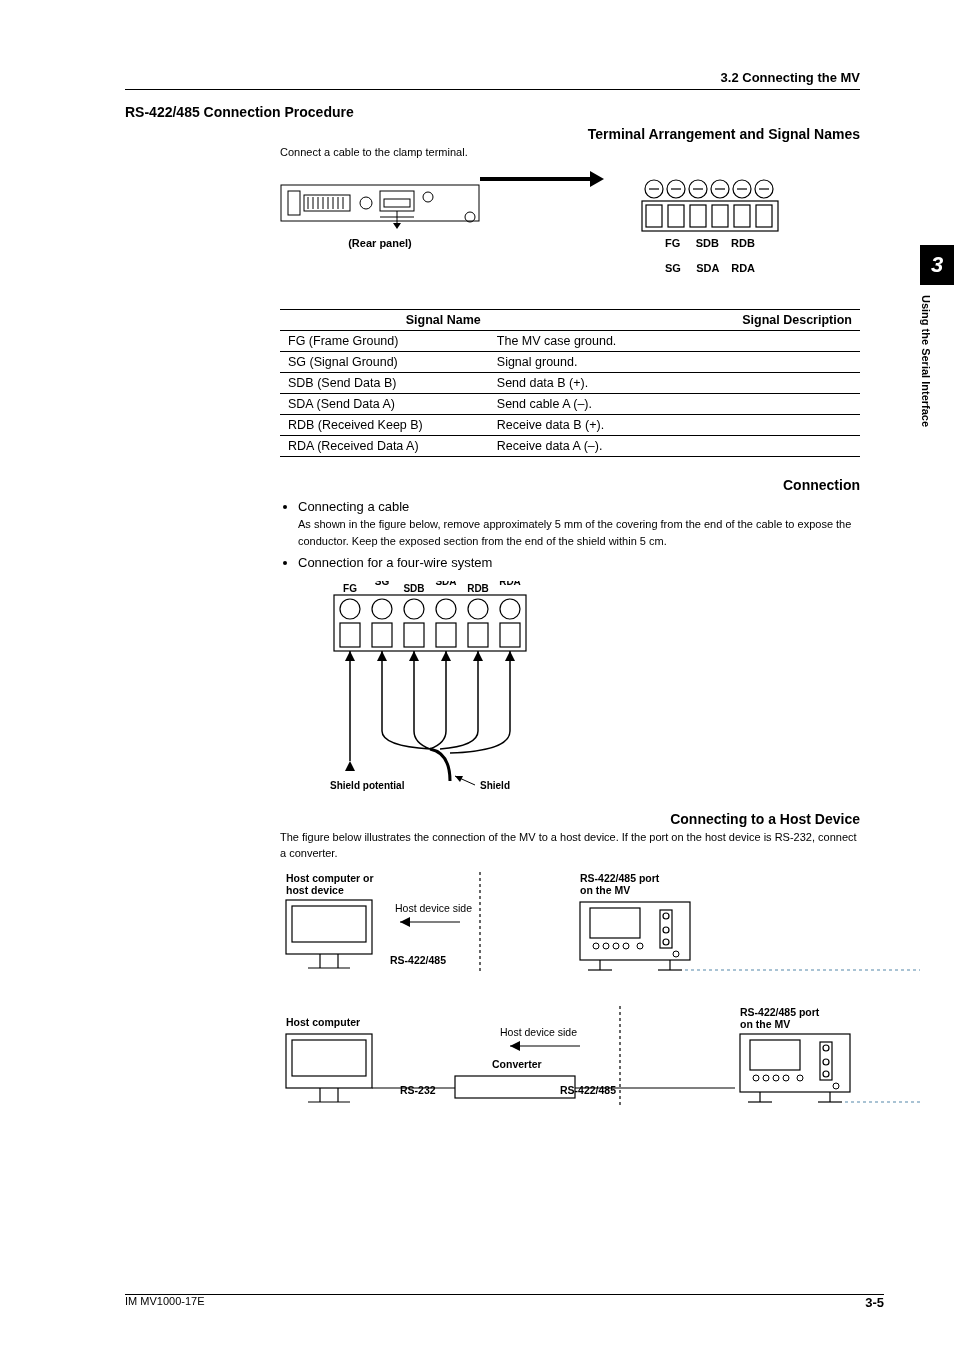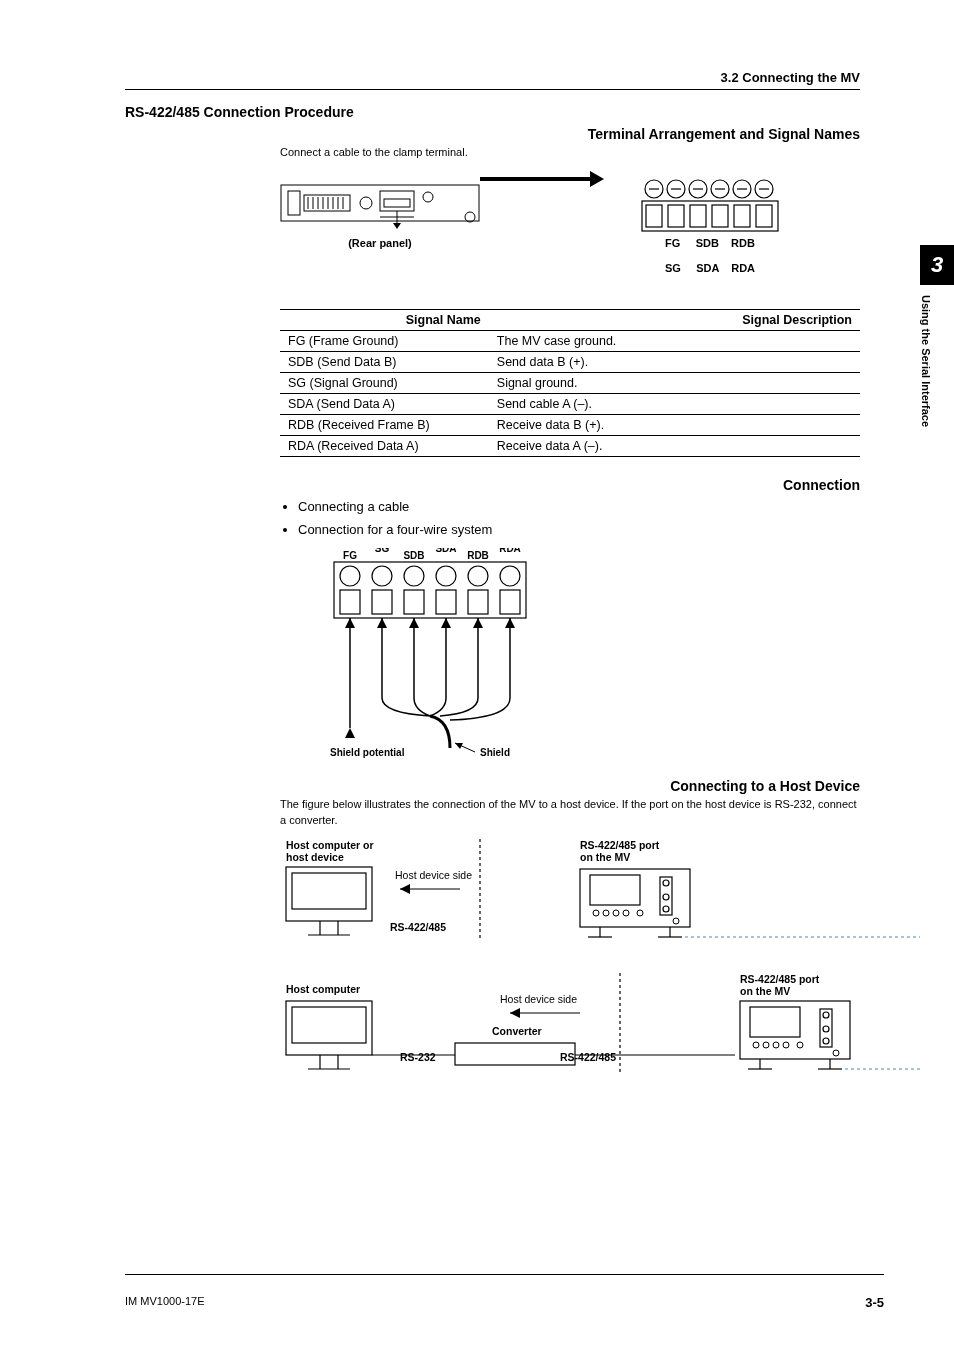--- a/index.html
+++ b/index.html
@@ -104,21 +104,21 @@
     font-size: 11px;
     font-weight: bold;
     padding-top: 10px;
     height: 240px;
     text-align: left;
   }
   .footer {
     position: absolute;
     bottom: 40px; left: 125px; right: 70px;
     border-top: 1px solid #000;
-    padding-top: 20px;
+    padding-top: 0;
     display: flex; justify-content: space-between;
     font-size: 11px;
   }
   .footer .pn { font-weight: bold; font-size: 13px; }
   
   svg { display: block; }
 </style>
 </head>
 <body>
 
@@ -204,47 +204,48 @@
           <th style="width:36%">Signal Name</th>
           <th>Signal Description</th>
         </tr>
       </thead>
       <tbody>
         <tr>
             <td>FG (Frame Ground)</td>
             <td>The MV case ground.</td>
           </tr>
         <tr>
+            <td>SG (Signal Ground)</td>
+            <td>Signal ground.</td>
+          </tr>
+        <tr>
             <td>SDB (Send Data B)</td>
             <td>Send data B (+).</td>
           </tr>
         <tr>
-            <td>SG (Signal Ground)</td>
-            <td>Signal ground.</td>
-          </tr>
-        <tr>
             <td>SDA (Send Data A)</td>
             <td>Send cable A (–).</td>
           </tr>
         <tr>
-            <td>RDB (Received Frame B)</td>
+            <td>RDB (Received Keep B)</td>
             <td>Receive data B (+).</td>
           </tr>
         <tr>
             <td>RDA (Received Data A)</td>
             <td>Receive data A (–).</td>
           </tr>
       </tbody>
     </table>
 
     <div style="height:20px"></div>
     <div class="sub-heading">Connection</div>
     <ul class="bullets">
       <li>
         <span>Connecting a cable</span>
+        <div class="body-text">As shown in the figure below, remove approximately 5 mm of the covering from the end of the cable to expose the conductor. Keep the exposed section from the end of the shield within 5 cm.</div>
       </li>
       <li>
         <span>Connection for a four-wire system</span>
       </li>
     </ul>
 
     <div class="diag-4wire">
       <svg width="230" height="220" viewBox="0 0 230 220">
         <g font-family="Arial" font-size="10" font-weight="bold" text-anchor="middle" fill="#000">
           <text x="20" y="11">FG</text>

